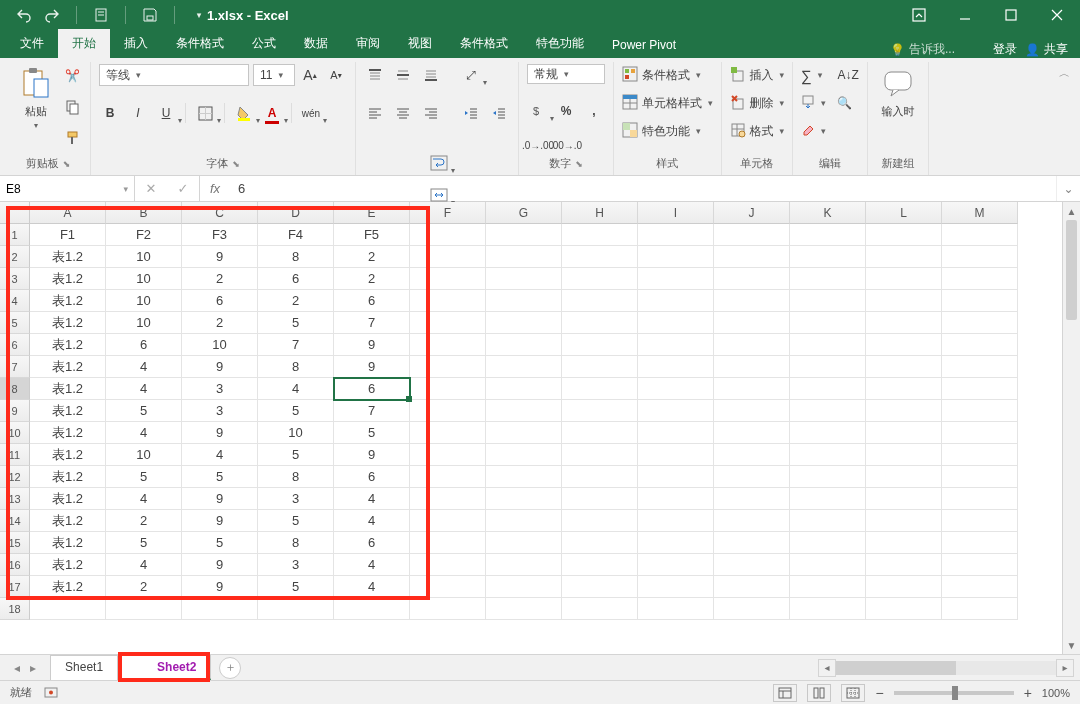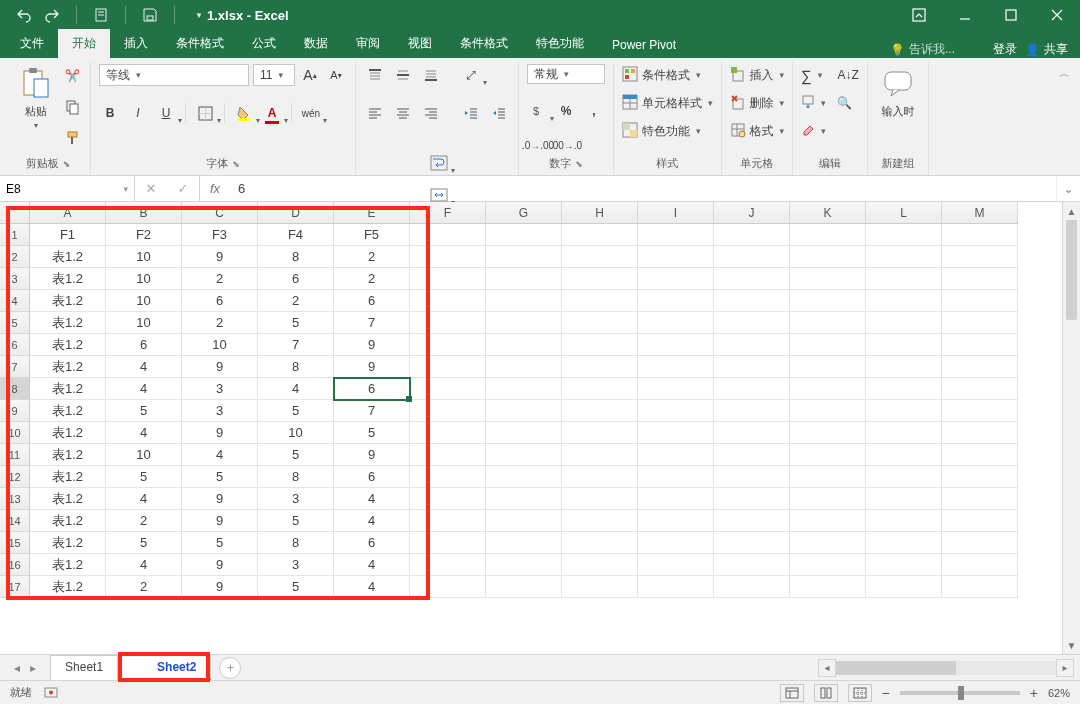--- a/index.html
+++ b/index.html
@@ -74,21 +74,21 @@
 .vscroll .arrow { height:18px; display:flex;align-items:center;justify-content:center;color:#777;font-size:10px;}
 .vscroll .thumb { position:absolute; left:3px; right:3px; top:18px; height:100px; background:#cfcfcf; border-radius:2px;}
 
 
 .highlight-box { position:absolute; border:4px solid #ff2a1a; pointer-events:none; z-index:10;}
 
 
 .sheet-tabs { height:26px; border-top:1px solid #d4d4d4; display:flex; align-items:center; background:#f1f1f1; font-size:12px;}
 .sheet-nav { display:flex; gap:10px; padding:0 14px; color:#888; }
 .sheet-tab { padding:4px 14px; border:1px solid #ccc; border-bottom:none; background:#fff; color:#444; margin-top:-1px;}
-.sheet-tab.active { color:#1d4ed8; font-weight:600; border-bottom:2px solid #217346;padding-left:38px; }
+.sheet-tab.active { color:#a21caf; font-weight:600; border-bottom:2px solid #217346;padding-left:38px; }
 .sheet-add { margin-left:8px; color:#888; width:22px;height:22px;border:1px solid #ccc; border-radius:50%; display:flex;align-items:center;justify-content:center; background:#fff;}
 .hscroll { margin-left:auto; height:18px; display:flex; align-items:center; gap:0; padding-right:6px;}
 .hscroll .track { width:220px; height:14px; background:#e8e8e8; position:relative; }
 .hscroll .thumb { position:absolute; left:0; top:0; bottom:0; width:120px; background:#cfcfcf;}
 .hscroll .arrow { width:18px;height:18px; display:flex;align-items:center;justify-content:center; color:#777; font-size:10px; background:#f1f1f1; border:1px solid #d4d4d4;}
 
 
 .status-bar { height:24px; background:#f1f1f1; border-top:1px solid #d4d4d4; display:flex; align-items:center; padding:0 10px; font-size:11px; color:#555;}
 .status-bar .right { margin-left:auto; display:flex; align-items:center; gap:10px;}
 .view-btn { width:24px;height:18px; border:1px solid #c8c8c8; display:flex;align-items:center;justify-content:center; }
@@ -793,20 +793,36 @@
           <div class="cell">4</div>
           <div class="cell"></div>
           <div class="cell"></div>
           <div class="cell"></div>
           <div class="cell"></div>
           <div class="cell"></div>
           <div class="cell"></div>
           <div class="cell"></div>
           <div class="cell"></div>
         </div>
+        <div class="row-line">
+          <div class="row-h">18</div>
+          <div class="cell"></div>
+          <div class="cell"></div>
+          <div class="cell"></div>
+          <div class="cell"></div>
+          <div class="cell"></div>
+          <div class="cell"></div>
+          <div class="cell"></div>
+          <div class="cell"></div>
+          <div class="cell"></div>
+          <div class="cell"></div>
+          <div class="cell"></div>
+          <div class="cell"></div>
+          <div class="cell"></div>
+        </div>
       </div>
 
     <div class="highlight-box" style="left:6px; top:4px; width:424px; height:394px;"></div>
   </div>
   <div class="vscroll">
     <div class="arrow">▲</div>
     <div class="thumb"></div>
     <div class="arrow" style="position:absolute;bottom:0;left:0;right:0;">▼</div>
   </div>
 </div>
@@ -854,15 +870,15 @@
         <svg width="14" height="12" viewBox="0 0 14 12">
           <rect x="1" y="1" width="12" height="10" fill="none" stroke="#666"></rect>
           <path d="M5 1v10M9 1v10M1 6h12" stroke="#666" stroke-dasharray="1 1"></path>
         </svg>
       </div>
     <span style="font-size:14px;">−</span>
     <div class="zoom-slider">
         <div class="knob"></div>
       </div>
     <span style="font-size:14px;">+</span>
-    <span>62%</span>
+    <span>100%</span>
   </div>
 </div>
 
 </body></html>

